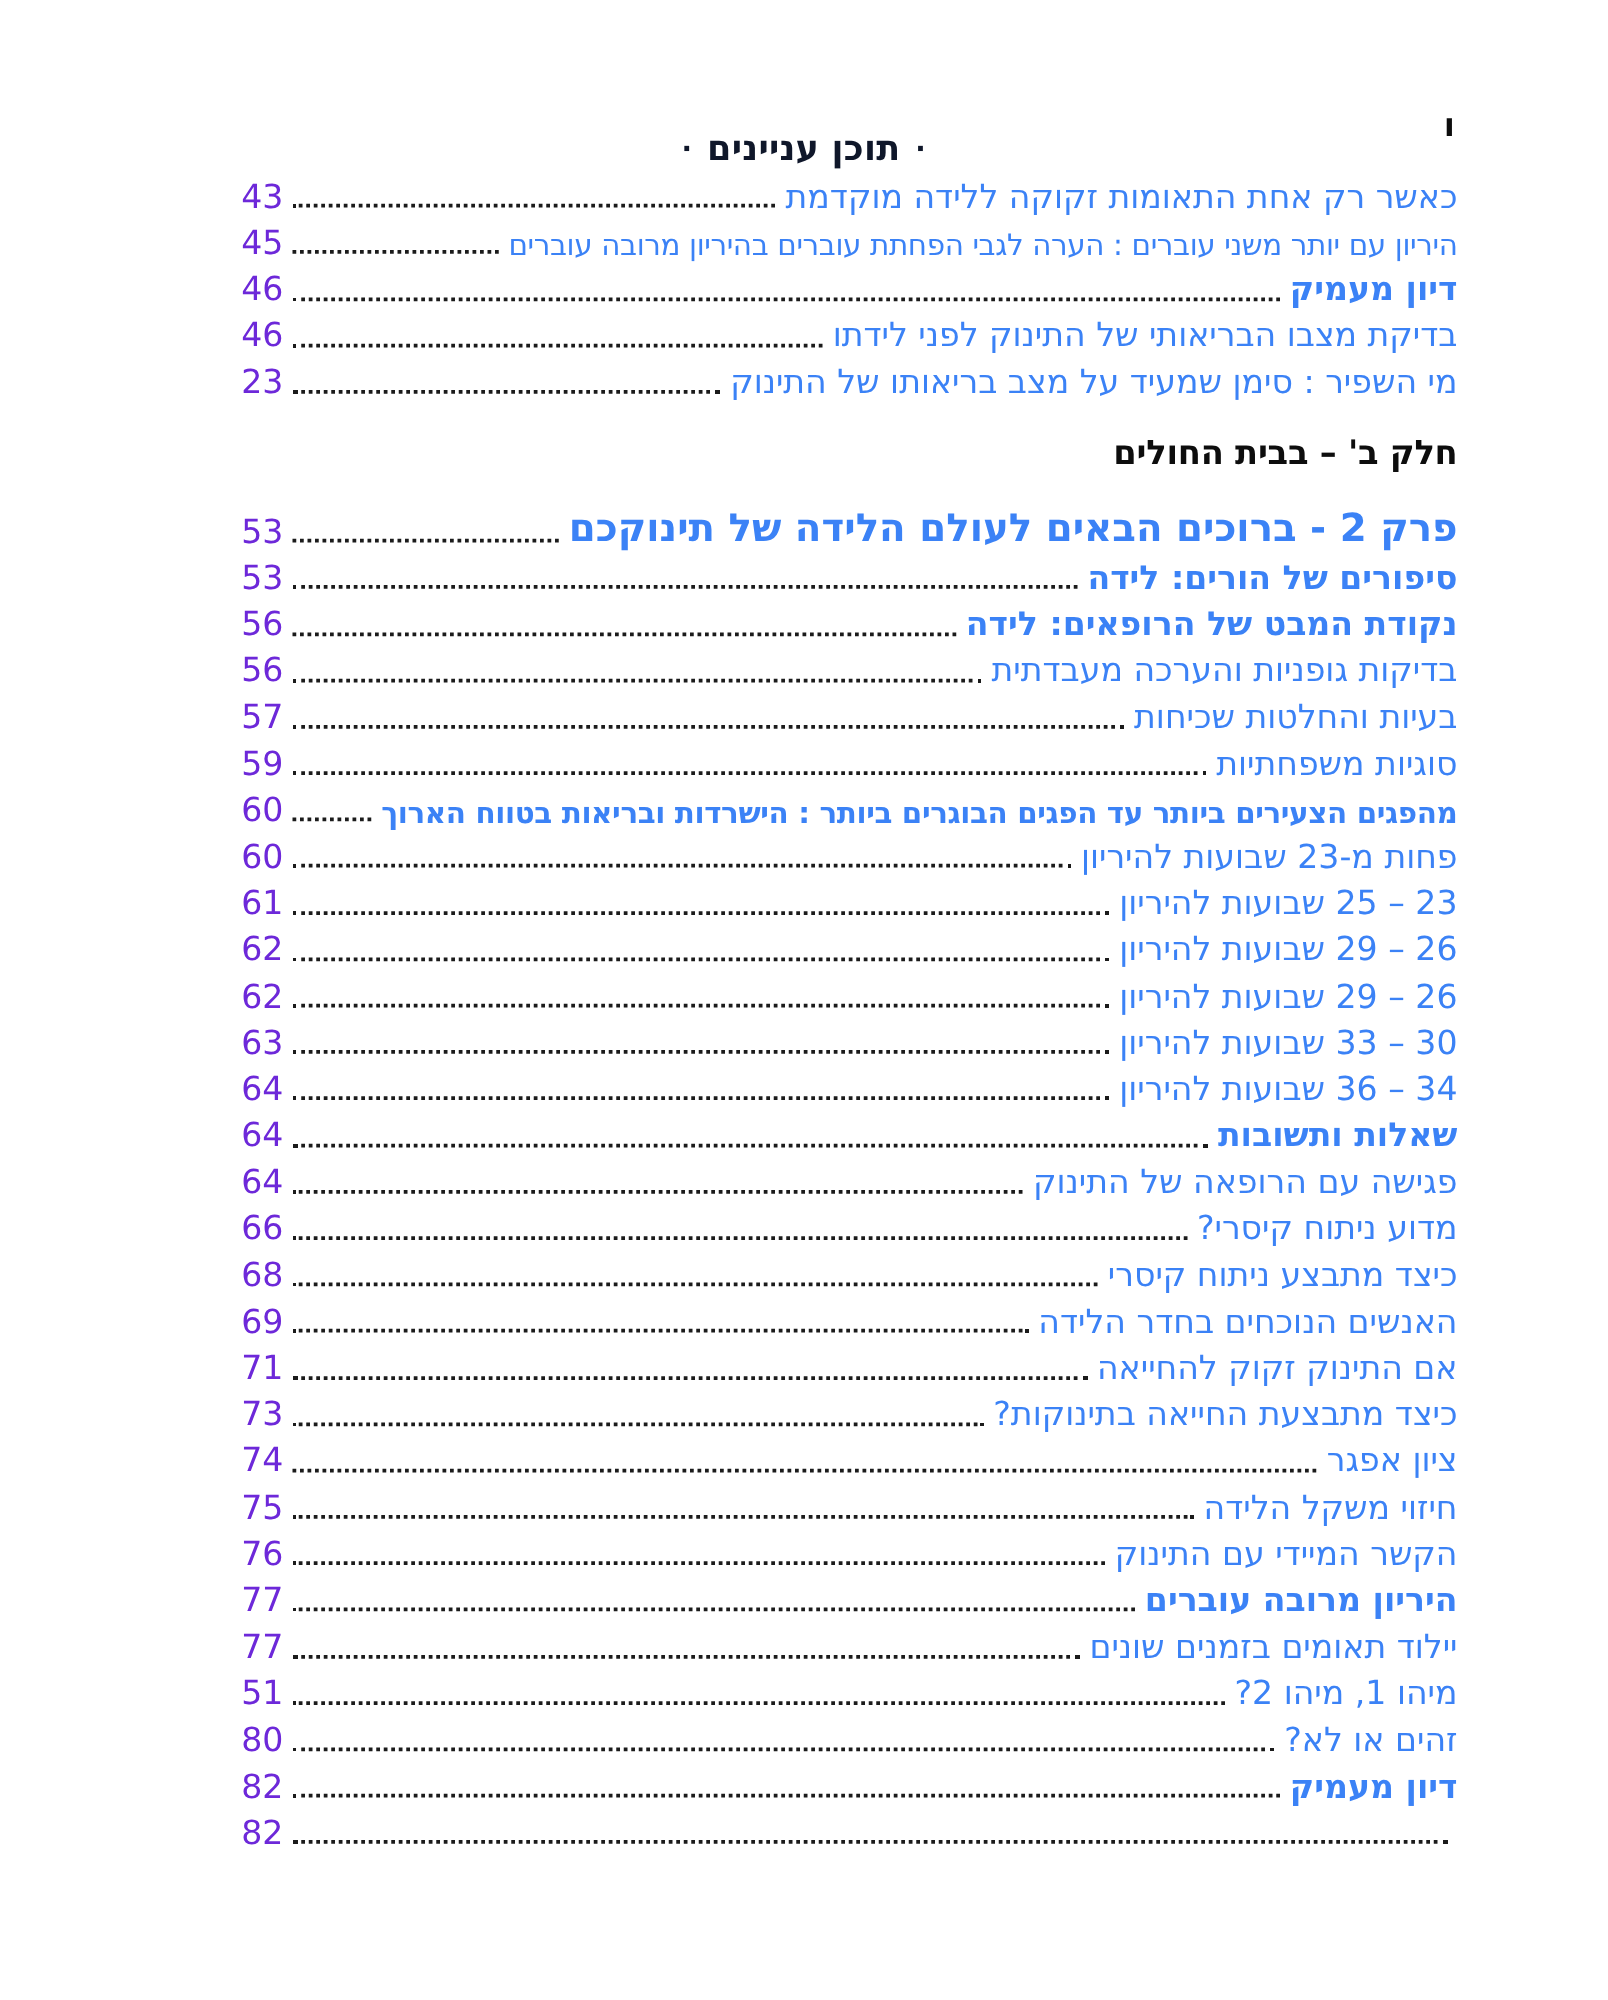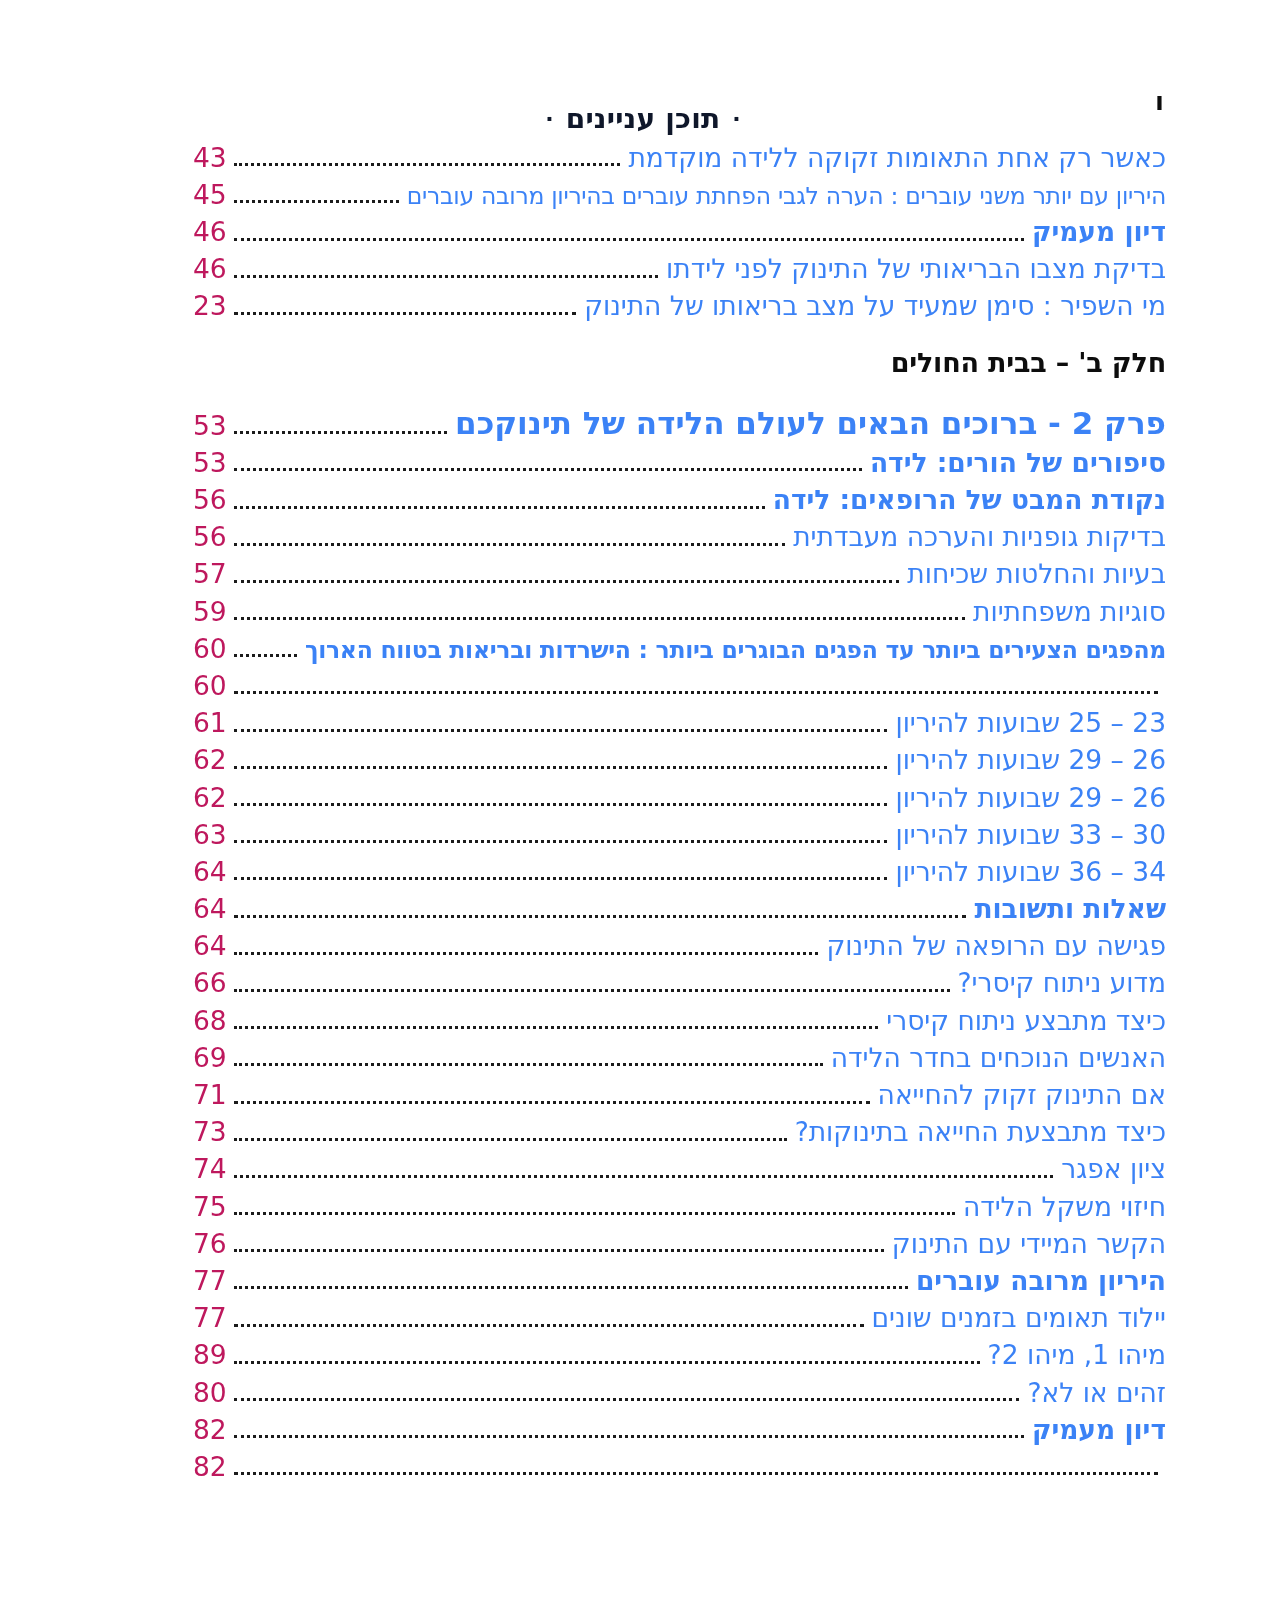--- a/index.html
+++ b/index.html
@@ -49,21 +49,21 @@
   .row .dots{
     flex:1 1 auto;
     min-width:10px;
     border-bottom:3px dotted #1b1b1b;
     margin:0 8px 10px 7px;
   }
   .row .n{
     line-height:1;
     padding-bottom:5px;
     flex:0 0 auto;
-    color:#be185d;
+    color:#6d28d9;
   }
   .row.bold .t{font-weight:700;}
   .row.chapter .t{font-weight:700;font-size:31px;}
   .row.long .t{font-size:23.5px;letter-spacing:-0.3px;}
   .part-header{
     margin:14px 0 20px 0;
     height:48px;line-height:48px;
     font-size:27px;font-weight:700;
     text-align:right;color:#0d0d0d;
     letter-spacing:-0.2px;
@@ -141,20 +141,21 @@
     <span class="t">סוגיות משפחתיות</span>
     <span class="dots"></span>
     <span class="n">59</span>
   </div>
         <div class="row bold long">
     <span class="t">מהפגים הצעירים ביותר עד הפגים הבוגרים ביותר : הישרדות ובריאות בטווח הארוך</span>
     <span class="dots"></span>
     <span class="n">60</span>
   </div>
         <div class="row normal">
+    <span class="t">פחות מ-23 שבועות להיריון</span>
     <span class="dots"></span>
     <span class="n">60</span>
   </div>
         <div class="row normal">
     <span class="t">23 – 25 שבועות להיריון</span>
     <span class="dots"></span>
     <span class="n">61</span>
   </div>
         <div class="row normal">
     <span class="t">26 – 29 שבועות להיריון</span>
@@ -232,21 +233,21 @@
     <span class="n">77</span>
   </div>
         <div class="row normal">
     <span class="t">יילוד תאומים בזמנים שונים</span>
     <span class="dots"></span>
     <span class="n">77</span>
   </div>
         <div class="row normal">
     <span class="t">מיהו 1, מיהו 2?</span>
     <span class="dots"></span>
-    <span class="n">89</span>
+    <span class="n">51</span>
   </div>
         <div class="row normal">
     <span class="t">זהים או לא?</span>
     <span class="dots"></span>
     <span class="n">80</span>
   </div>
         <div class="row bold">
     <span class="t">דיון מעמיק</span>
     <span class="dots"></span>
     <span class="n">82</span>

